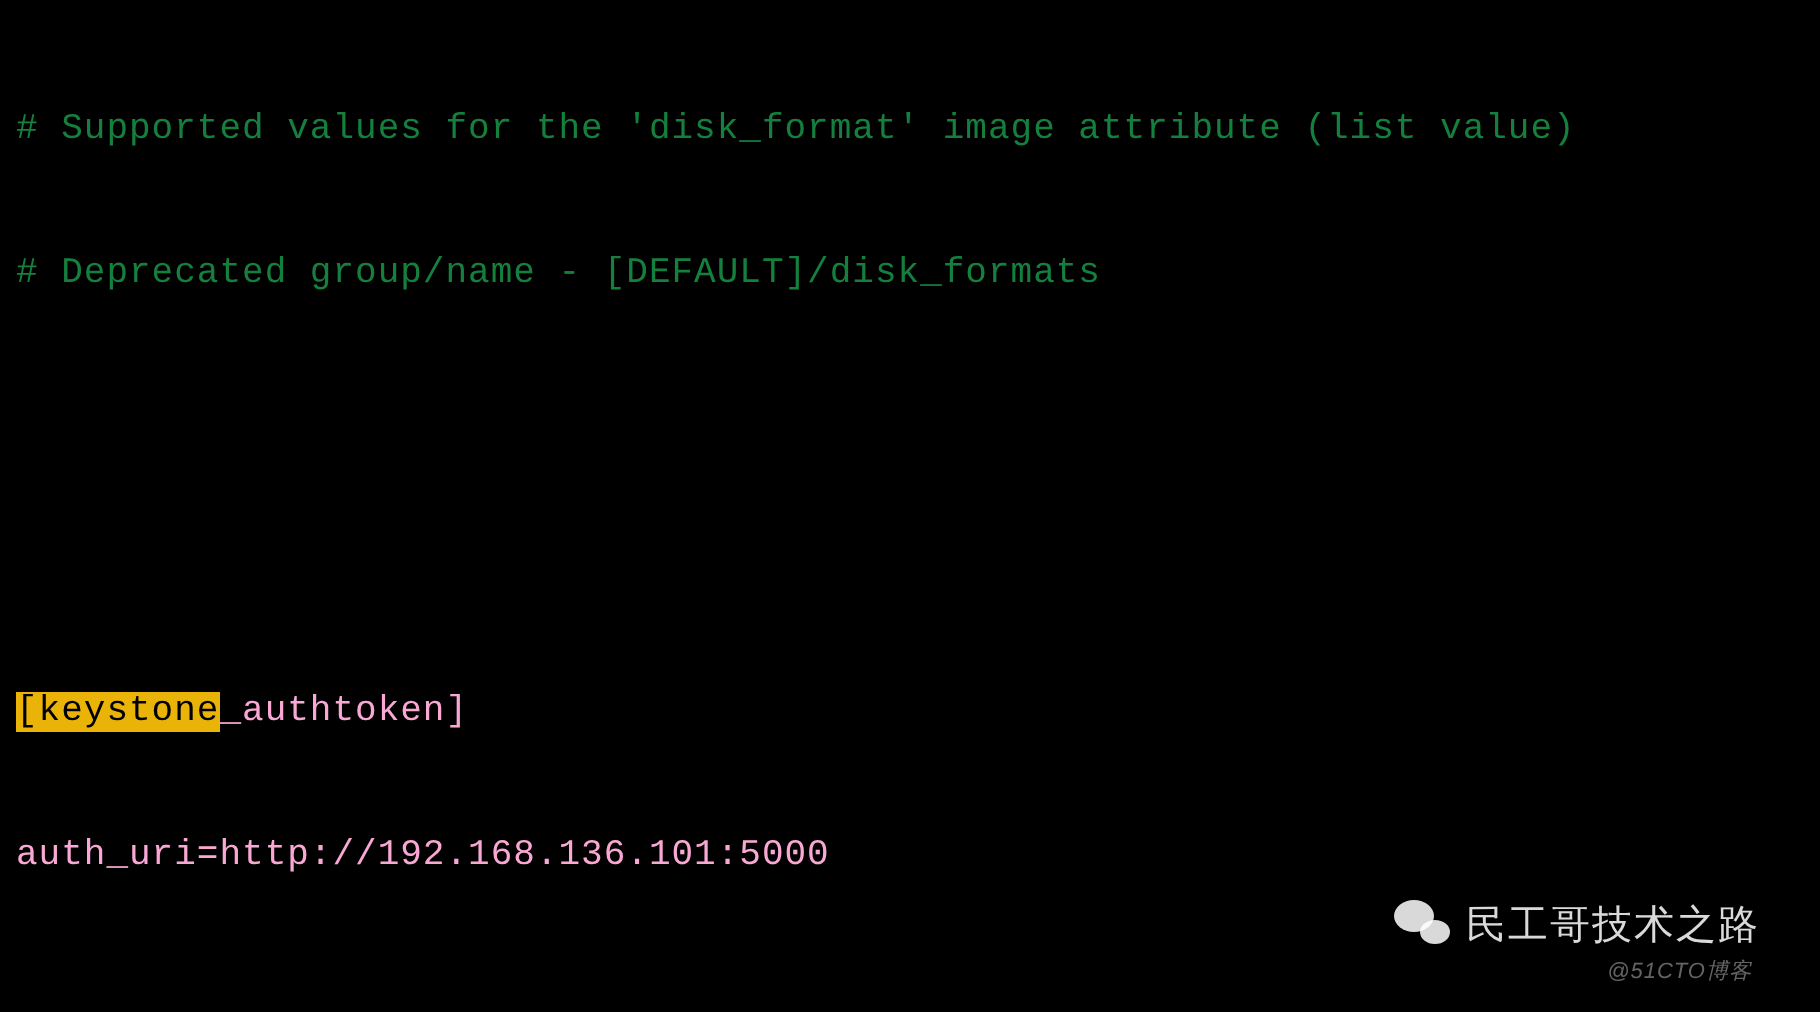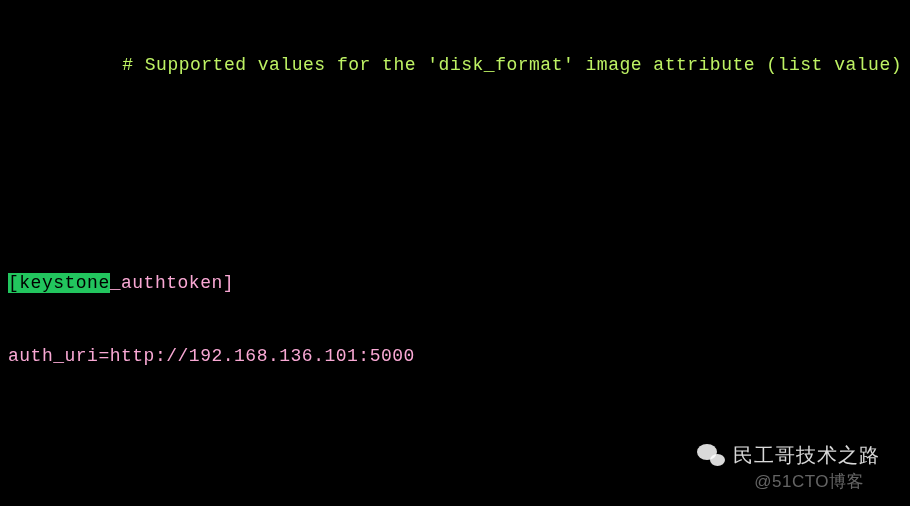--- a/index.html
+++ b/index.html
@@ -16,45 +16,43 @@
       overflow: hidden;
       position: relative;
       line-height: 1.35;
       letter-spacing: 0.5px;
     }
     .terminal {
       padding: 4px 8px;
       white-space: pre;
     }
     .comment {
-      color: #bef264;
-      text-align: right;
+      color: #15803d;
     }
     .plain {
       color: #f9a8d4;
     }
     .highlight-yellow {
-      background: #22c55e;
+      background: #eab308;
       color: #000;
     }
     .empty-line {
       height: 24px;
     }
     .watermark {
       position: absolute;
       bottom: 12px;
       right: 30px;
       display: flex;
       flex-direction: column;
       align-items: flex-end;
       color: rgba(255,255,255,0.85);
     }
     .watermark-main {
       display: flex;
-      align-items: center;
       gap: 8px;
       font-family: "Microsoft YaHei", sans-serif;
       font-size: 20px;
       font-weight: 500;
       letter-spacing: 1px;
     }
     .wechat-icon {
       width: 28px;
       height: 24px;
       position: relative;
@@ -72,31 +70,33 @@
       position: absolute;
       width: 15px;
       height: 12px;
       background: rgba(255,255,255,0.85);
       border-radius: 50%;
       right: 0;
       bottom: 2px;
     }
     .watermark-sub {
       font-family: sans-serif;
-      font-size: 17px;
+      font-size: 11px;
       color: rgba(200,200,200,0.5);
       margin-top: 2px;
-      margin-right: 16px;
+      margin-right: 4px;
+      font-style: italic;
     }
   </style>
 </head>
 <body>
 
 <div class="terminal">
   <div class="comment"># Supported values for the 'disk_format' image attribute (list value)</div>
+  <div class="comment"># Deprecated group/name - [DEFAULT]/disk_formats</div>
   <div class="empty-line"></div>
   <div class="empty-line"></div>
   <div><span class="highlight-yellow">[keystone</span><span class="plain">_authtoken]</span></div>
   <div class="plain">auth_uri=http://192.168.136.101:5000</div>
   
   
   
   
   
   

